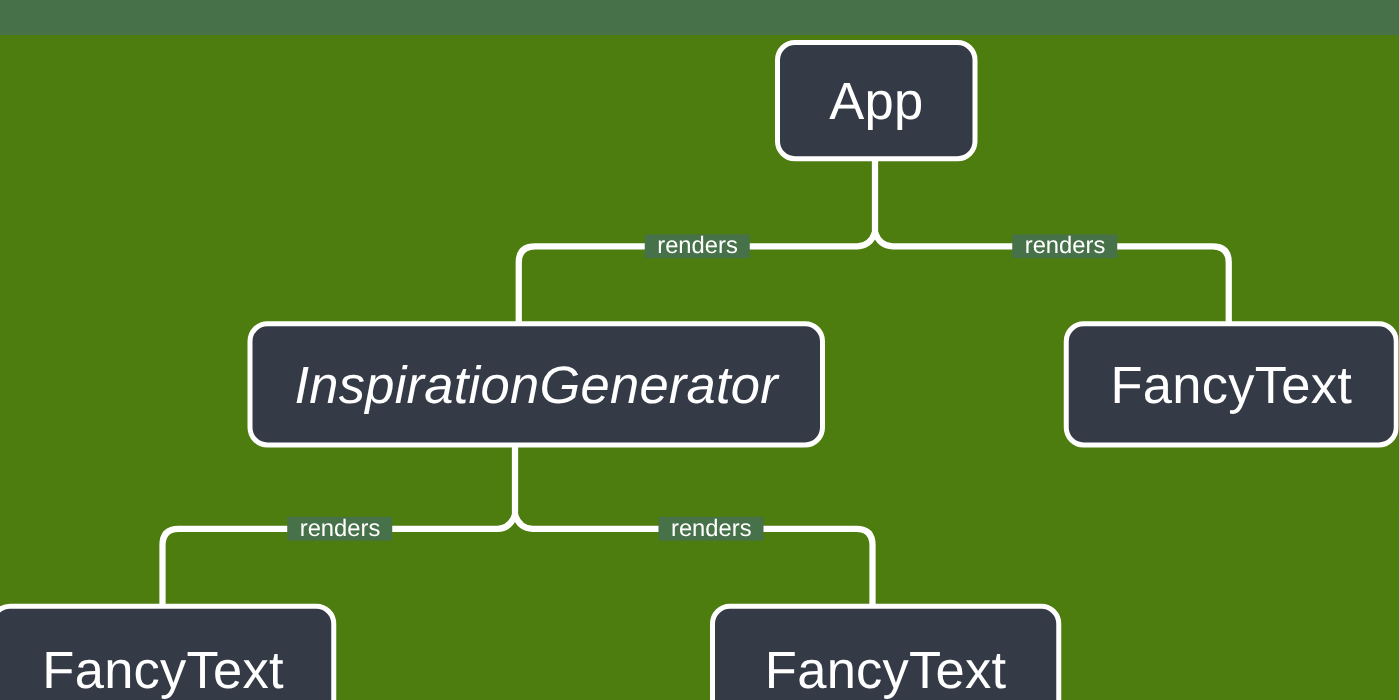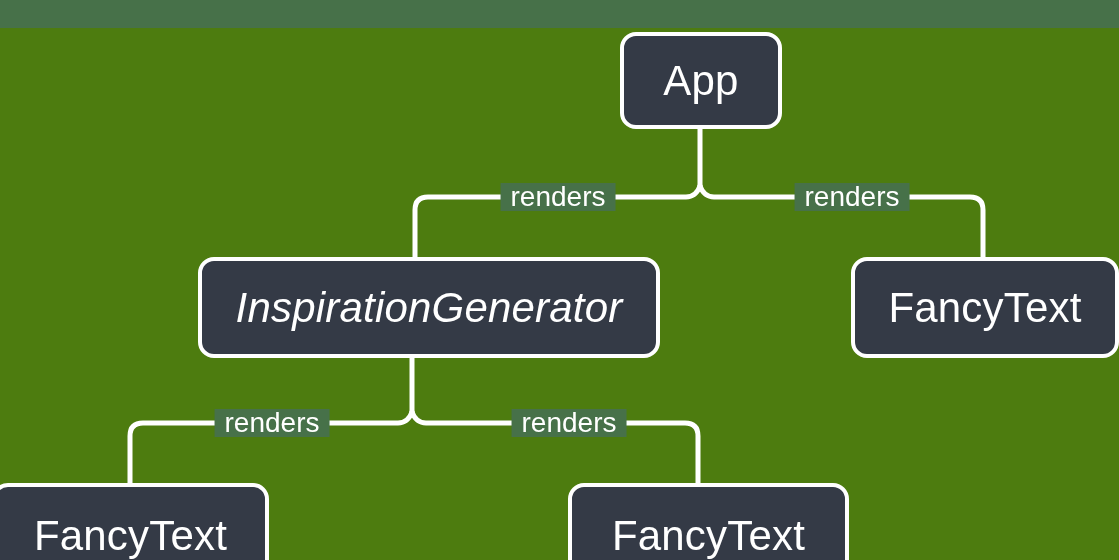--- a/index.html
+++ b/index.html
@@ -46,21 +46,21 @@
   }
   #node-app        { left: 620px;  top: 4px;   width: 162px; height: 97px;  font-size: 42px; }
   #node-inspgen    { left: 198px;  top: 229px; width: 462px; height: 101px; font-size: 42px; font-style: italic; }
   #node-fancy-right{ left: 851px;  top: 229px; width: 268px; height: 101px; font-size: 42px; }
   #node-fancy-left { left: -8px;   top: 455px; width: 277px; height: 105px; font-size: 42px;
                      border-bottom-left-radius: 16px; }
   #node-copyright  { left: 568px;  top: 455px; width: 281px; height: 105px; font-size: 42px; }
   .edge-label {
     position: absolute;
     color: #ffffff;
-    font-size: 28px;
+    font-size: 19px;
     line-height: 1;
     white-space: nowrap;
     transform: translate(-50%, -50%);
     z-index: 3;
     background: #477149;
     padding: 0 10px;
   }
   #label-app-inspgen   { left: 558px; top: 169px; }
   #label-app-fancy     { left: 852px; top: 169px; }
   #label-ig-fancy      { left: 272px; top: 395px; }

